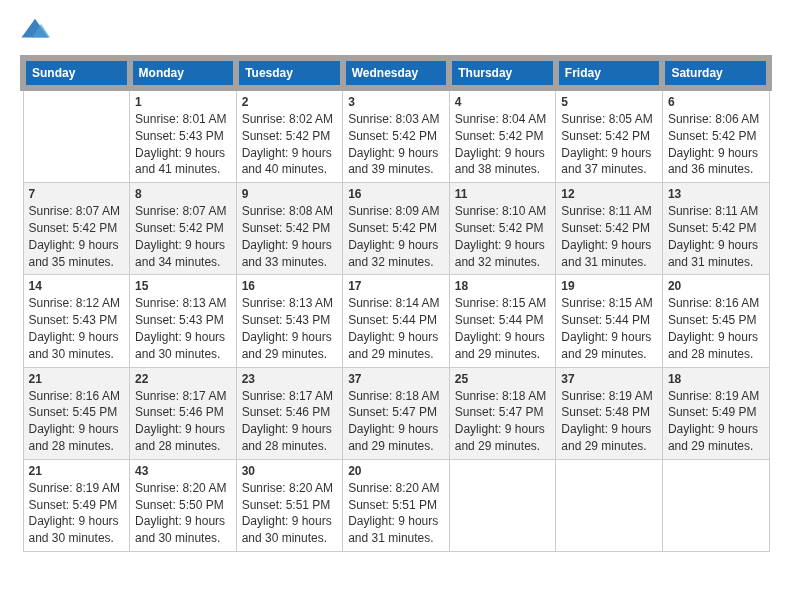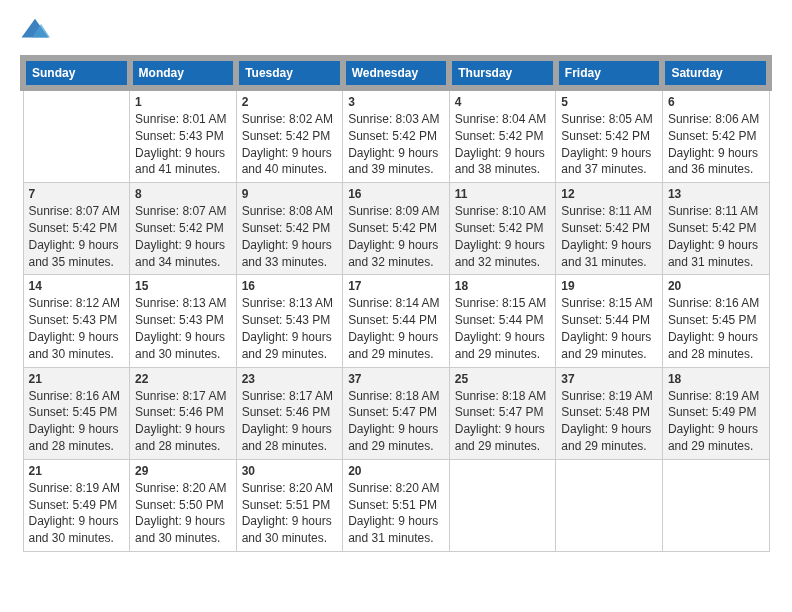--- a/index.html
+++ b/index.html
@@ -255,21 +255,21 @@
             <span class="cell-date">18</span>
             <div class="cell-info">Sunrise: 8:19 AM<br>Sunset: 5:49 PM<br>Daylight: 9 hours and 29 minutes.</div>
           </td>
         </tr>
         <tr>
           <td>
             <span class="cell-date">21</span>
             <div class="cell-info">Sunrise: 8:19 AM<br>Sunset: 5:49 PM<br>Daylight: 9 hours and 30 minutes.</div>
           </td>
           <td>
-            <span class="cell-date">29</span>
+            <span class="cell-date">43</span>
             <div class="cell-info">Sunrise: 8:20 AM<br>Sunset: 5:50 PM<br>Daylight: 9 hours and 30 minutes.</div>
           </td>
           <td>
             <span class="cell-date">30</span>
             <div class="cell-info">Sunrise: 8:20 AM<br>Sunset: 5:51 PM<br>Daylight: 9 hours and 30 minutes.</div>
           </td>
           <td>
             <span class="cell-date">20</span>
             <div class="cell-info">Sunrise: 8:20 AM<br>Sunset: 5:51 PM<br>Daylight: 9 hours and 31 minutes.</div>
           </td>

